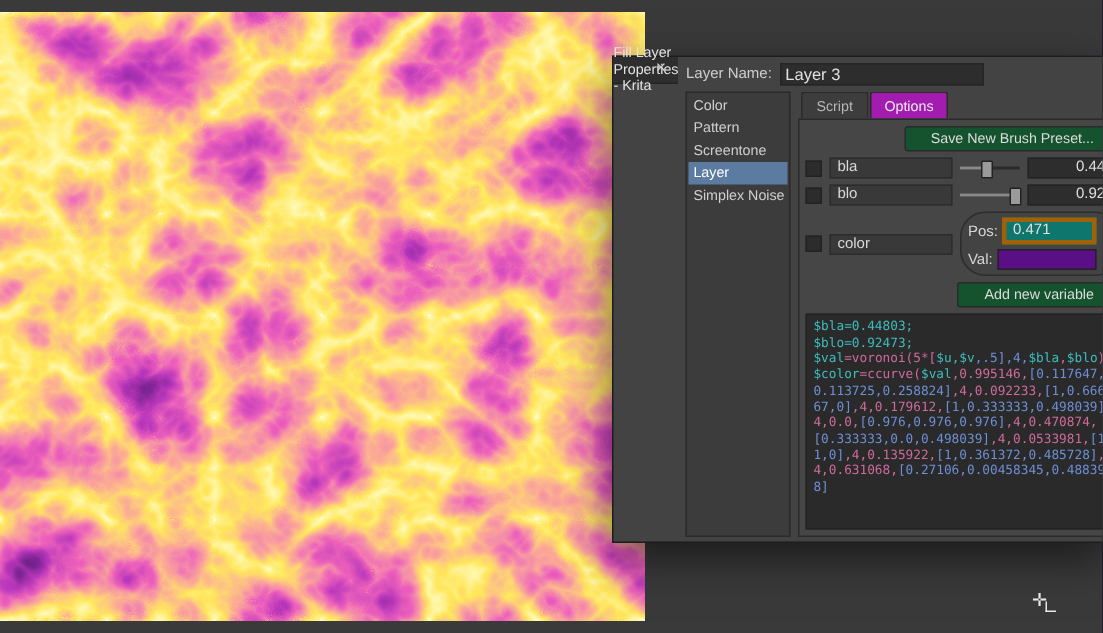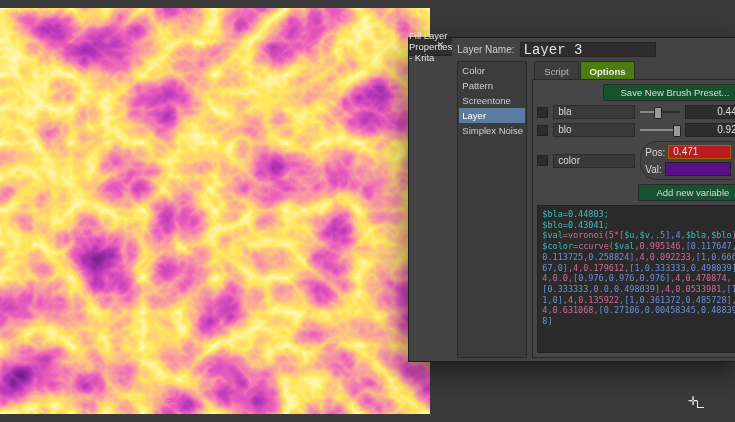--- a/index.html
+++ b/index.html
@@ -25,40 +25,40 @@
     display:flex;align-items:center;justify-content:center;position:relative;
     font-size:9.5px;color:#e2e2e2;
   }
   .close-btn{position:absolute;right:5px;top:1px;color:#cfcfcf;font-size:9px;cursor:default;padding:1px 3px;}
   .dialog-body{flex:1;display:flex;flex-direction:column;gap:4px;padding:4px 5px 3px 5px;min-height:0;box-sizing:border-box;}
 
   .layer-name-row{display:flex;align-items:center;gap:5px;flex:0 0 auto;}
   .layer-name-label{color:#cfcfcf;}
   .layer-name-input{
     background:#2d2d2d;border:1px solid #252525;color:#e0e0e0;
-    width:128px;height:13px;font-size:14px;padding:0 3px;
-    font-family:Liberation Mono, monospace;
+    width:128px;height:13px;font-size:11px;padding:0 3px;
+    font-family:Liberation Sans, sans-serif;
   }
 
   .main-row{flex:1;display:flex;gap:5px;min-height:0;}
   .category-list{
     width:66px;flex:0 0 66px;background:#3c3c3c;border:1px solid #2a2a2a;
     padding:1px;overflow:hidden;
   }
   .category-item{padding:2px 3px;font-size:9.5px;color:#cfcfcf;white-space:nowrap;}
   .category-item.selected{background:#5b7ca0;color:#ffffff;}
 
   .content-col{flex:1;display:flex;flex-direction:column;min-width:0;}
   .tabs{display:flex;padding-left:2px;flex:0 0 auto;}
   .tab{
     padding:4px 9px 2px 9px;margin-right:1px;font-size:9.5px;color:#b5b5b5;
     background:#3d3d3d;border:1px solid #2a2a2a;border-bottom:none;
     border-radius:2px 2px 0 0;
   }
-  .tab.active{background:#4d7c0f;color:#ececec;font-weight:bold;}
+  .tab.active{background:#a21caf;color:#ececec;}
   .panel{
     flex:1;border:1px solid #2a2a2a;background:#464646;
     padding:4px;display:flex;flex-direction:column;gap:4px;min-height:0;box-sizing:border-box;
   }
 
   .btn{
     display:inline-flex;align-items:center;justify-content:center;
     background:#14532d;border:1px solid #2a2a2a;border-radius:2px;
     color:#dcdcdc;font-size:9.5px;padding:2px 17px;white-space:nowrap;
   }
@@ -79,21 +79,21 @@
     width:52px;flex:0 0 52px;height:12px;line-height:12px;background:#2d2d2d;
     border:1px solid #242424;text-align:right;padding:0 4px;color:#e0e0e0;
   }
 
   .color-group{
     display:flex;gap:6px;border:1px solid #2c2c2c;background:#434343;
     padding:3px 4px;align-items:stretch;flex:0 0 auto;
   }
   .color-left{display:flex;flex-direction:column;gap:3px;width:86px;flex:0 0 86px;}
   .pos-row{display:flex;align-items:center;gap:3px;}
-  .mini-box{background:#b91c1c;border:1px solid #a16207;height:12px;line-height:12px;padding:0 4px;color:#e0e0e0;flex:1;}
+  .mini-box{background:#0f766e;border:3px solid #a16207;height:12px;line-height:12px;padding:0 4px;color:#e0e0e0;flex:1;}
   .swatch{height:12px;flex:1;border:1px solid #222;}
   .dropdown{
     display:flex;align-items:center;justify-content:space-between;
     background:#4f4f4f;border:1px solid #2a2a2a;border-radius:2px;height:13px;
     padding:0 4px;color:#dcdcdc;
   }
   .gradient-outer{flex:1;position:relative;border:1px solid #222;background:#2b2b2b;min-width:0;}
   .gradient-preview{position:absolute;left:1px;right:1px;top:6px;bottom:1px;}
   .marker{position:absolute;top:-5px;width:4px;height:4px;border-radius:50%;border:1px solid #111;}
 
@@ -222,21 +222,21 @@
               </div>
             </div>
           </div>
 
           <div class="addvar-row">
             <button class="btn">Add new variable</button>
           </div>
 
           <div class="code">
               <div class="code-line"><span class="tok-var">$bla=0.44803;</span></div>
-              <div class="code-line"><span class="tok-var">$blo=0.43041;</span></div>
+              <div class="code-line"><span class="tok-var">$blo=0.92473;</span></div>
               <div class="code-line"><span class="tok-var">$val</span><span class="tok-pink">=voronoi(5*[</span><span class="tok-var">$u,$v</span><span class="tok-num">,.5],4,</span><span class="tok-var">$bla</span><span class="tok-pink">,</span><span class="tok-var">$blo</span><span class="tok-pink">);</span></div>
               <div class="code-line"><span class="tok-var">$color</span><span class="tok-pink">=ccurve(</span><span class="tok-var">$val</span><span class="tok-pink">,0.995146,</span><span class="tok-num">[0.117647,0.113725,0.258824]</span><span class="tok-pink">,4,0.092233,</span><span class="tok-num">[1,0.666667,0]</span><span class="tok-pink">,4,0.179612,</span><span class="tok-num">[1,0.333333,0.498039]</span><span class="tok-pink">,4,0.0,</span><span class="tok-num">[0.976,0.976,0.976]</span><span class="tok-pink">,4,0.470874,</span><span class="tok-num">[0.333333,0.0,0.498039]</span><span class="tok-pink">,4,0.0533981,</span><span class="tok-num">[1,1,0]</span><span class="tok-pink">,4,0.135922,</span><span class="tok-num">[1,0.361372,0.485728]</span><span class="tok-pink">,4,0.631068,</span><span class="tok-num">[0.27106,0.00458345,0.488398]</span></div>
             </div>
 
         </div>
       </div>
     </div>
 
   </div>
 </div>

